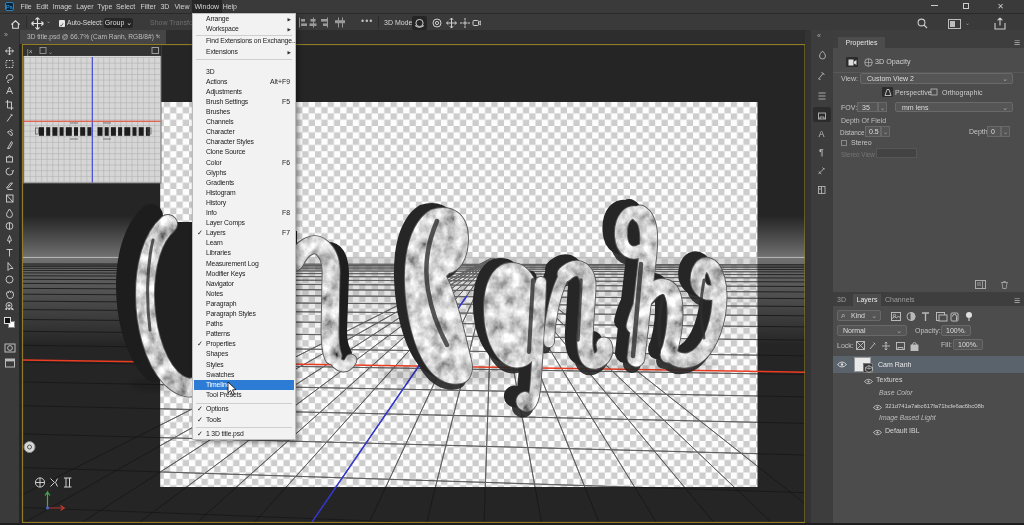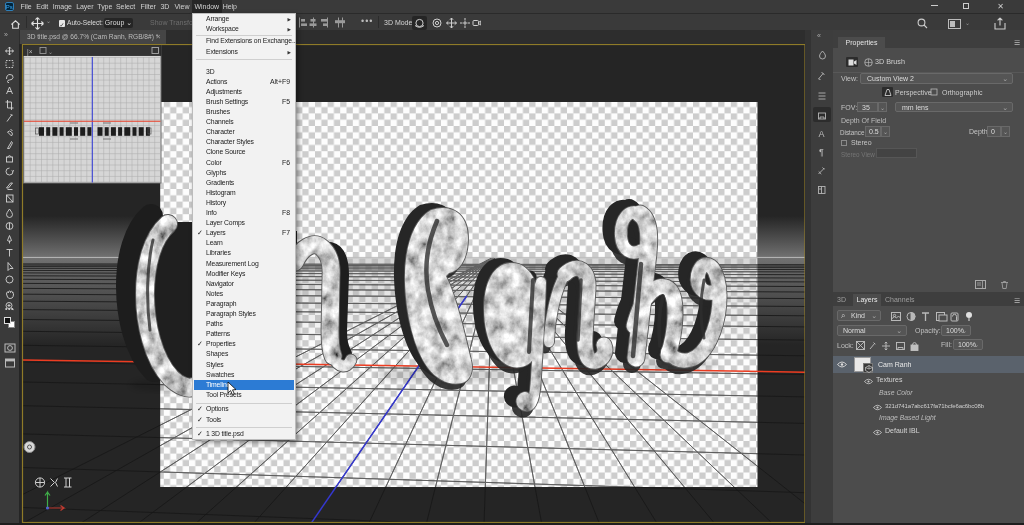--- a/index.html
+++ b/index.html
@@ -260,21 +260,21 @@
       <div style="position:absolute;left:33px;top:6.5px;width:47px;height:12px;background:#4c4c4c;color:#e4e4e4;font-size:7px;line-height:12px;text-align:center">Properties</div>
       <div style="position:absolute;left:209px;top:9px;color:#bbb;font-size:7px">☰</div>
       <div style="position:absolute;left:41px;top:27px;width:12px;height:10px;background:#2c2c2c;border-radius:1px"></div>
       <svg style="position:absolute;left:43px;top:29px" width="9" height="7" viewBox="0 0 9 7">
         <path d="M0.5,0.5h5v6h-5zM6,2.5l2.5,-1.5v5L6,4.5" fill="#ddd"></path>
       </svg>
       <svg style="position:absolute;left:59px;top:27.5px" width="9" height="9" viewBox="0 0 9 9">
         <circle cx="4.5" cy="4.5" r="3.8" stroke="#bbb" fill="none" stroke-width="0.8"></circle>
         <path d="M1,4.5h7M4.5,1v7" stroke="#bbb" stroke-width="0.6"></path>
       </svg>
-      <div style="position:absolute;left:70px;top:26px;font-size:7.2px;color:#d0d0d0;line-height:12px">3D Brush</div>
+      <div style="position:absolute;left:70px;top:26px;font-size:7.2px;color:#d0d0d0;line-height:12px">3D Opacity</div>
       <div style="position:absolute;left:28px;top:41.5px;width:191px;height:1px;background:#585858"></div>
       <div style="position:absolute;left:36px;top:43px;font-size:7px;color:#c5c5c5;line-height:11px">View:</div>
       <div style="position:absolute;left:55px;top:43px;width:153px;height:10.5px;background:#555;border:1px solid #696969;border-radius:2px;color:#ddd;font-size:7px;line-height:10px;padding-left:6px">Custom View 2<span style="position:absolute;right:4px;color:#aaa">⌄</span></div>
       <div style="position:absolute;left:77px;top:57px;width:11px;height:10px;background:#2c2c2c;border-radius:1px"></div>
       <svg style="position:absolute;left:79px;top:59px" width="8" height="7" viewBox="0 0 8 7">
         <path d="M1,6.5 L3,0.5 h2 L7,6.5 z" stroke="#ddd" fill="none" stroke-width="0.8"></path>
       </svg>
       <div style="position:absolute;left:90px;top:56.5px;font-size:7px;color:#ccc;line-height:11px">Perspective</div>
       <svg style="position:absolute;left:125px;top:58px" width="9" height="8" viewBox="0 0 9 8">
         <rect x="1" y="1" width="6" height="6" stroke="#bbb" fill="none" stroke-width="0.8"></rect>

